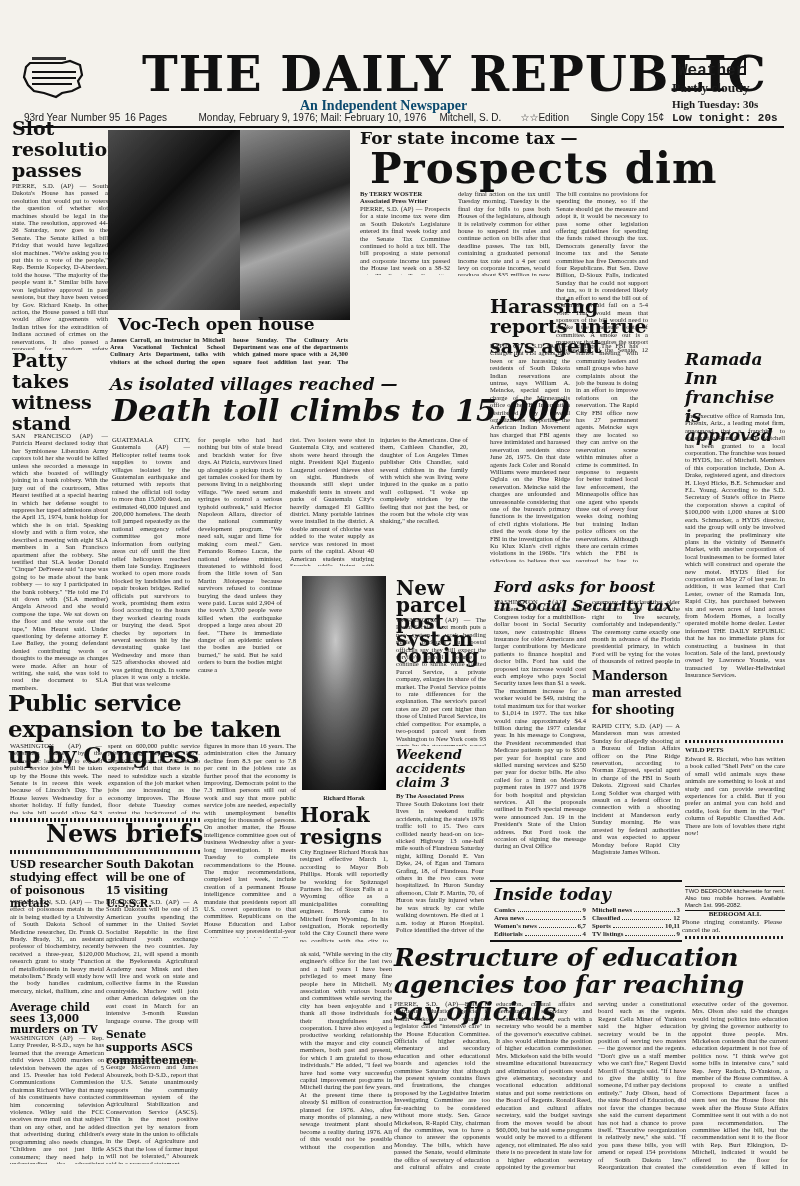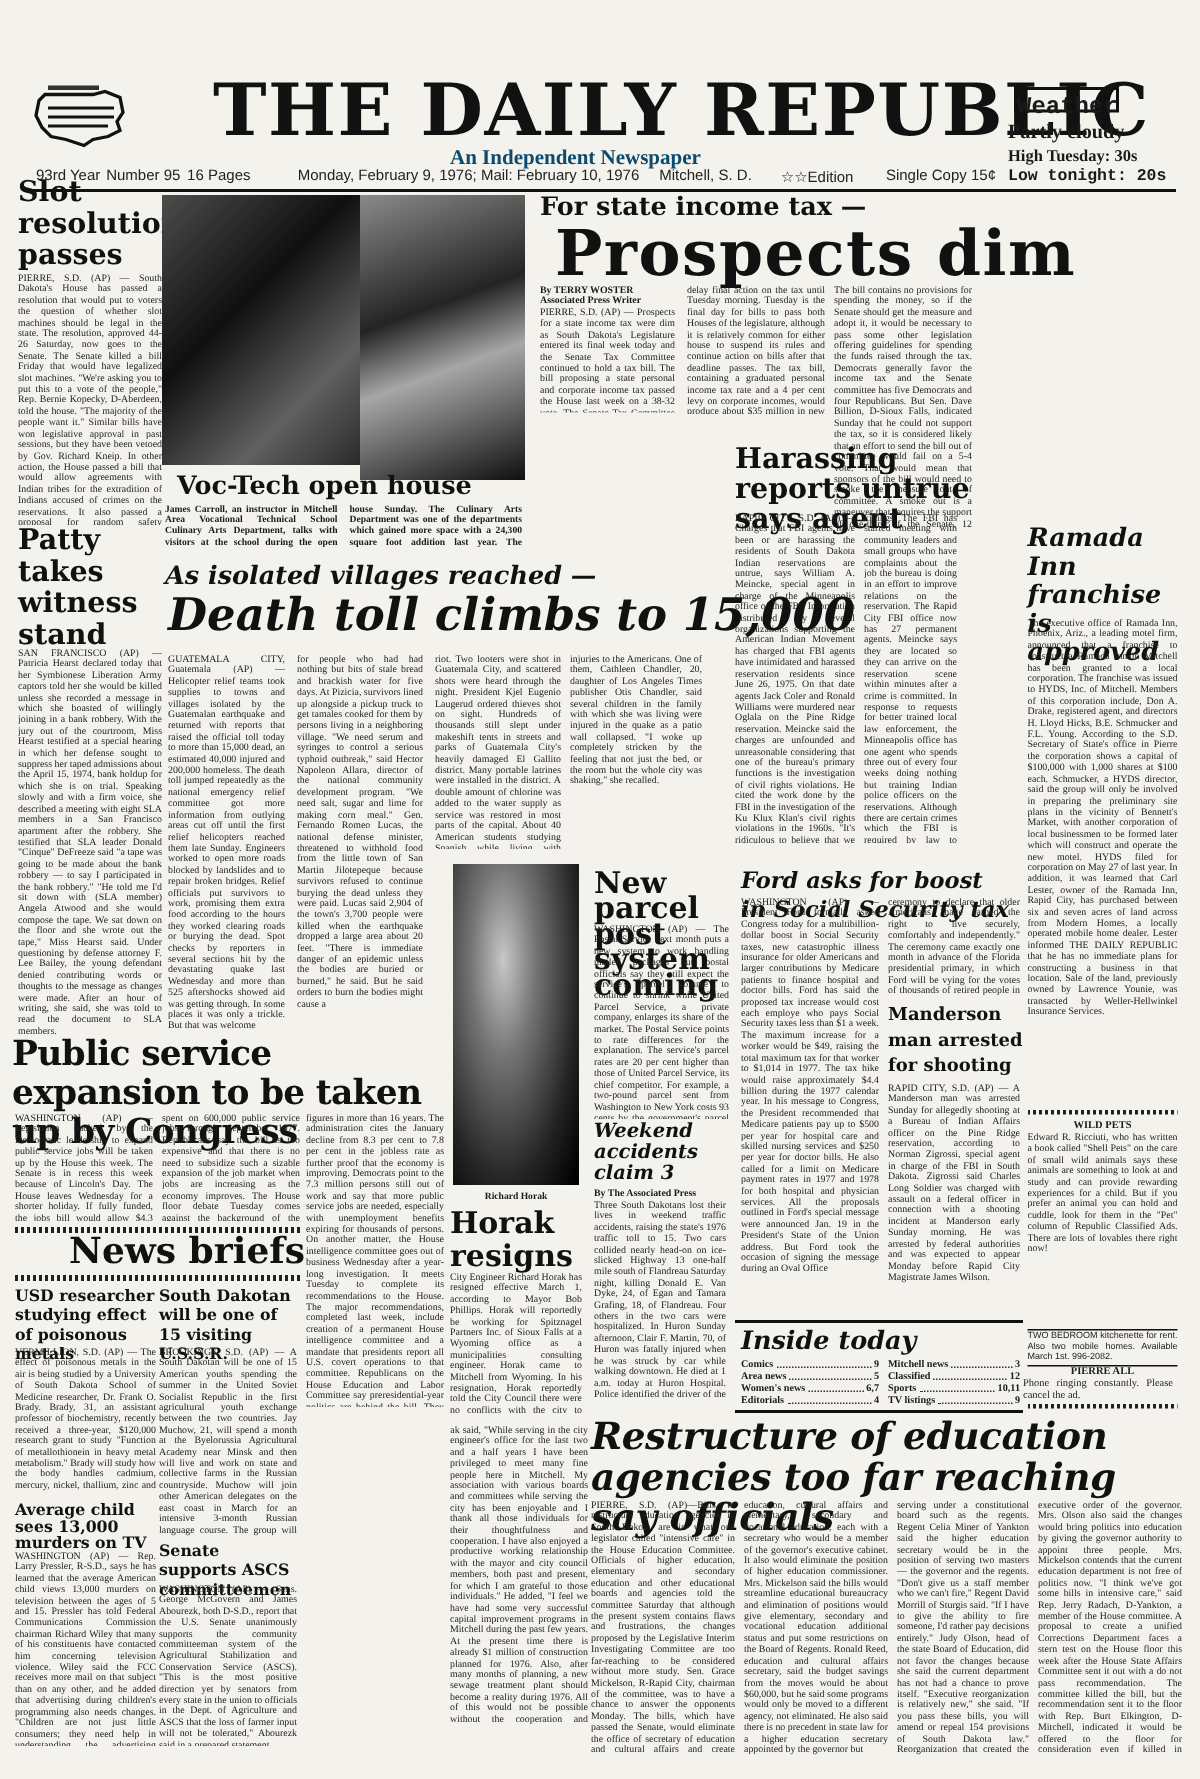--- a/index.html
+++ b/index.html
@@ -71,26 +71,26 @@
 <div class="abs body-text" style="left:687px;top:190px;width:96px;height:160px;overflow:hidden"></div>
 
 <div class="abs hl" style="left:490px;top:296px;width:160px;font-size:19px;line-height:20px">Harassing reports untrue says agent</div>
 <div class="abs body-text" style="left:490px;top:342px;width:80px;height:220px;overflow:hidden">RAPID CITY, S.D. (AP) — Charges that FBI agents have been or are harassing the residents of South Dakota Indian reservations are untrue, says William A. Meincke, special agent in charge of the Minneapolis office of the FBI. Information distributed by several organizations supporting the American Indian Movement has charged that FBI agents have intimidated and harassed reservation residents since June 26, 1975. On that date agents Jack Coler and Ronald Williams were murdered near Oglala on the Pine Ridge reservation. Meincke said the charges are unfounded and unreasonable considering that one of the bureau's primary functions is the investigation of civil rights violations. He cited the work done by the FBI in the investigation of the Ku Klux Klan's civil rights violations in the 1960s. "It's ridiculous to believe that we could investigate these crimes and then commit them ourselves," said Meincke. Despite problems that agents have had on reservations, they have solved all of the last seven murders that occurred there, according to Meincke. "And that's not a bad record." Meincke said he expects more indictments to arise from investigation of the June 26</div>
 <div class="abs body-text" style="left:576px;top:342px;width:62px;height:220px;overflow:hidden">killings. The FBI has started meeting with community leaders and small groups who have complaints about the job the bureau is doing in an effort to improve relations on the reservation. The Rapid City FBI office now has 27 permanent agents. Meincke says they are located so they can arrive on the reservation scene within minutes after a crime is committed. In response to requests for better trained local law enforcement, the Minneapolis office has one agent who spends three out of every four weeks doing nothing but training Indian police officers on the reservations. Although there are certain crimes which the FBI is required by law to investigate, Meincke said that whenever possible, it is better for local law enforcement agencies to handle the problem. Meincke said there is hope for the current situation on South Dakota reservations. "That hope lies in seeing that law enforcement agencies will be able to bring suspected criminals before the judicial system, and that the system will then be able to remove them from society. When that is done effective leadership will arise from the people."</div>
 
 <div class="abs hl-i" style="left:685px;top:350px;width:105px;font-size:17px;line-height:19px">Ramada Inn franchise is approved</div>
 <div class="abs body-text" style="left:685px;top:412px;width:100px;height:328px;overflow:hidden">The executive office of Ramada Inn, Phoenix, Ariz., a leading motel firm, announced that a franchise to construct a Ramada Inn in Mitchell has been granted to a local corporation. The franchise was issued to HYDS, Inc. of Mitchell. Members of this corporation include, Don A. Drake, registered agent, and directors H. Lloyd Hicks, B.E. Schmucker and F.L. Young. According to the S.D. Secretary of State's office in Pierre the corporation shows a capital of $100,000 with 1,000 shares at $100 each. Schmucker, a HYDS director, said the group will only be involved in preparing the preliminary site plans in the vicinity of Bennett's Market, with another corporation of local businessmen to be formed later which will construct and operate the new motel. HYDS filed for corporation on May 27 of last year. In addition, it was learned that Carl Lester, owner of the Ramada Inn, Rapid City, has purchased between six and seven acres of land across from Modern Homes, a locally operated mobile home dealer. Lester informed THE DAILY REPUBLIC that he has no immediate plans for constructing a business in that location. Sale of the land, previously owned by Lawrence Younie, was transacted by Weller-Hellwinkel Insurance Services.</div>
 
 <div class="abs wavy" style="left:685px;top:740px;width:100px;height:3px"></div>
-<div class="abs" style="left:685px;top:746px;width:100px;text-align:center;font-family:'Liberation Serif',serif;font-weight:bold;font-size:7px">WILD PETS</div>
+<div class="abs" style="left:685px;top:746px;width:100px;text-align:left;font-family:'Liberation Serif',serif;font-weight:bold;font-size:7px">WILD PETS</div>
 <div class="abs body-text" style="left:685px;top:755px;width:100px;height:110px;overflow:hidden">Edward R. Ricciuti, who has written a book called "Shell Pets" on the care of small wild animals says these animals are something to look at and study and can provide rewarding experiences for a child. But if you prefer an animal you can hold and cuddle, look for them in the "Pet" column of Republic Classified Ads. There are lots of lovables there right now!</div>
 <div class="abs" style="left:685px;top:886px;width:100px;border-top:1px solid #111;border-bottom:1px solid #111;padding:1px 0">
   <div class="body-text" style="font-family:'Liberation Sans',sans-serif;font-size:6px;line-height:7px">TWO BEDROOM kitchenette for rent. Also two mobile homes. Available March 1st. 996-2082.</div>
 </div>
-<div class="abs" style="left:685px;top:910px;width:100px;text-align:center;font-family:'Liberation Serif',serif;font-weight:bold;font-size:7px">PIERRE ALL</div>
+<div class="abs" style="left:685px;top:910px;width:100px;text-align:center;font-family:'Liberation Serif',serif;font-weight:bold;font-size:7px">BEDROOM ALL</div>
 <div class="abs body-text" style="left:682px;top:918px;width:100px;font-size:7px;line-height:8px">Phone ringing constantly. Please cancel the ad.</div>
 <div class="abs wavy" style="left:685px;top:936px;width:100px;height:3px"></div>
 
 <div class="abs hl-i" style="left:110px;top:376px;font-size:17px">As isolated villages reached —</div>
 <div class="abs hl-i" style="left:112px;top:396px;font-size:30px;white-space:nowrap">Death toll climbs to 15,000</div>
 <div class="abs body-text" style="left:112px;top:436px;width:78px;height:262px;overflow:hidden">GUATEMALA CITY, Guatemala (AP) — Helicopter relief teams took supplies to towns and villages isolated by the Guatemalan earthquake and returned with reports that raised the official toll today to more than 15,000 dead, an estimated 40,000 injured and 200,000 homeless. The death toll jumped repeatedly as the national emergency relief committee got more information from outlying areas cut off until the first relief helicopters reached them late Sunday. Engineers worked to open more roads blocked by landslides and to repair broken bridges. Relief officials put survivors to work, promising them extra food according to the hours they worked clearing roads or burying the dead. Spot checks by reporters in several sections hit by the devastating quake last Wednesday and more than 525 aftershocks showed aid was getting through. In some places it was only a trickle. But that was welcome</div>
 <div class="abs body-text" style="left:198px;top:436px;width:84px;height:262px;overflow:hidden">for people who had had nothing but bits of stale bread and brackish water for five days. At Pizicia, survivors lined up alongside a pickup truck to get tamales cooked for them by persons living in a neighboring village. "We need serum and syringes to control a serious typhoid outbreak," said Hector Napoleon Allara, director of the national community development program. "We need salt, sugar and lime for making corn meal." Gen. Fernando Romeo Lucas, the national defense minister, threatened to withhold food from the little town of San Martin Jilotepeque because survivors refused to continue burying the dead unless they were paid. Lucas said 2,904 of the town's 3,700 people were killed when the earthquake dropped a large area about 20 feet. "There is immediate danger of an epidemic unless the bodies are buried or burned," he said. But he said orders to burn the bodies might cause a</div>
 <div class="abs body-text" style="left:290px;top:436px;width:84px;height:130px;overflow:hidden">riot. Two looters were shot in Guatemala City, and scattered shots were heard through the night. President Kjel Eugenio Laugerud ordered thieves shot on sight. Hundreds of thousands still slept under makeshift tents in streets and parks of Guatemala City's heavily damaged El Gallito district. Many portable latrines were installed in the district. A double amount of chlorine was added to the water supply as service was restored in most parts of the capital. About 40 American students studying Spanish while living with Guatemalan families in the old capital of Antigua were stranded by the earthquake. There were no reports of</div>
 <div class="abs body-text" style="left:380px;top:436px;width:88px;height:112px;overflow:hidden">injuries to the Americans. One of them, Cathleen Chandler, 20, daughter of Los Angeles Times publisher Otis Chandler, said several children in the family with which she was living were injured in the quake as a patio wall collapsed. "I woke up completely stricken by the feeling that not just the bed, or the room but the whole city was shaking," she recalled.</div>
 

